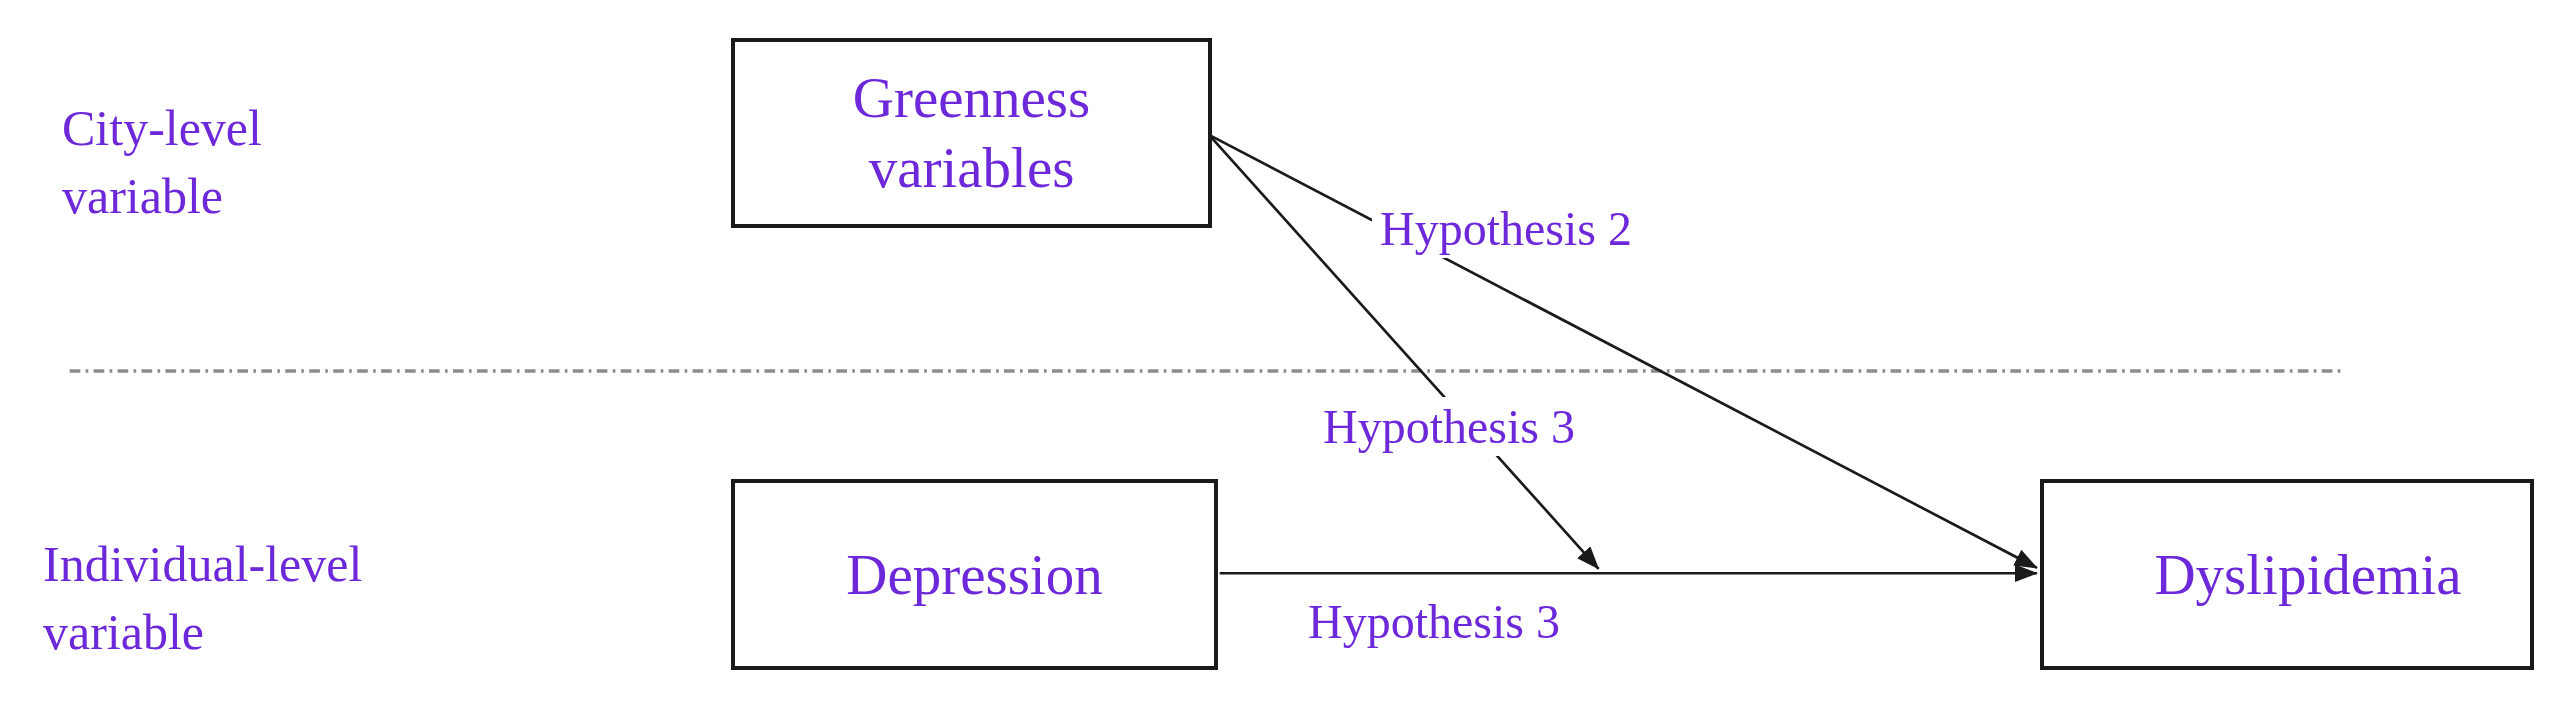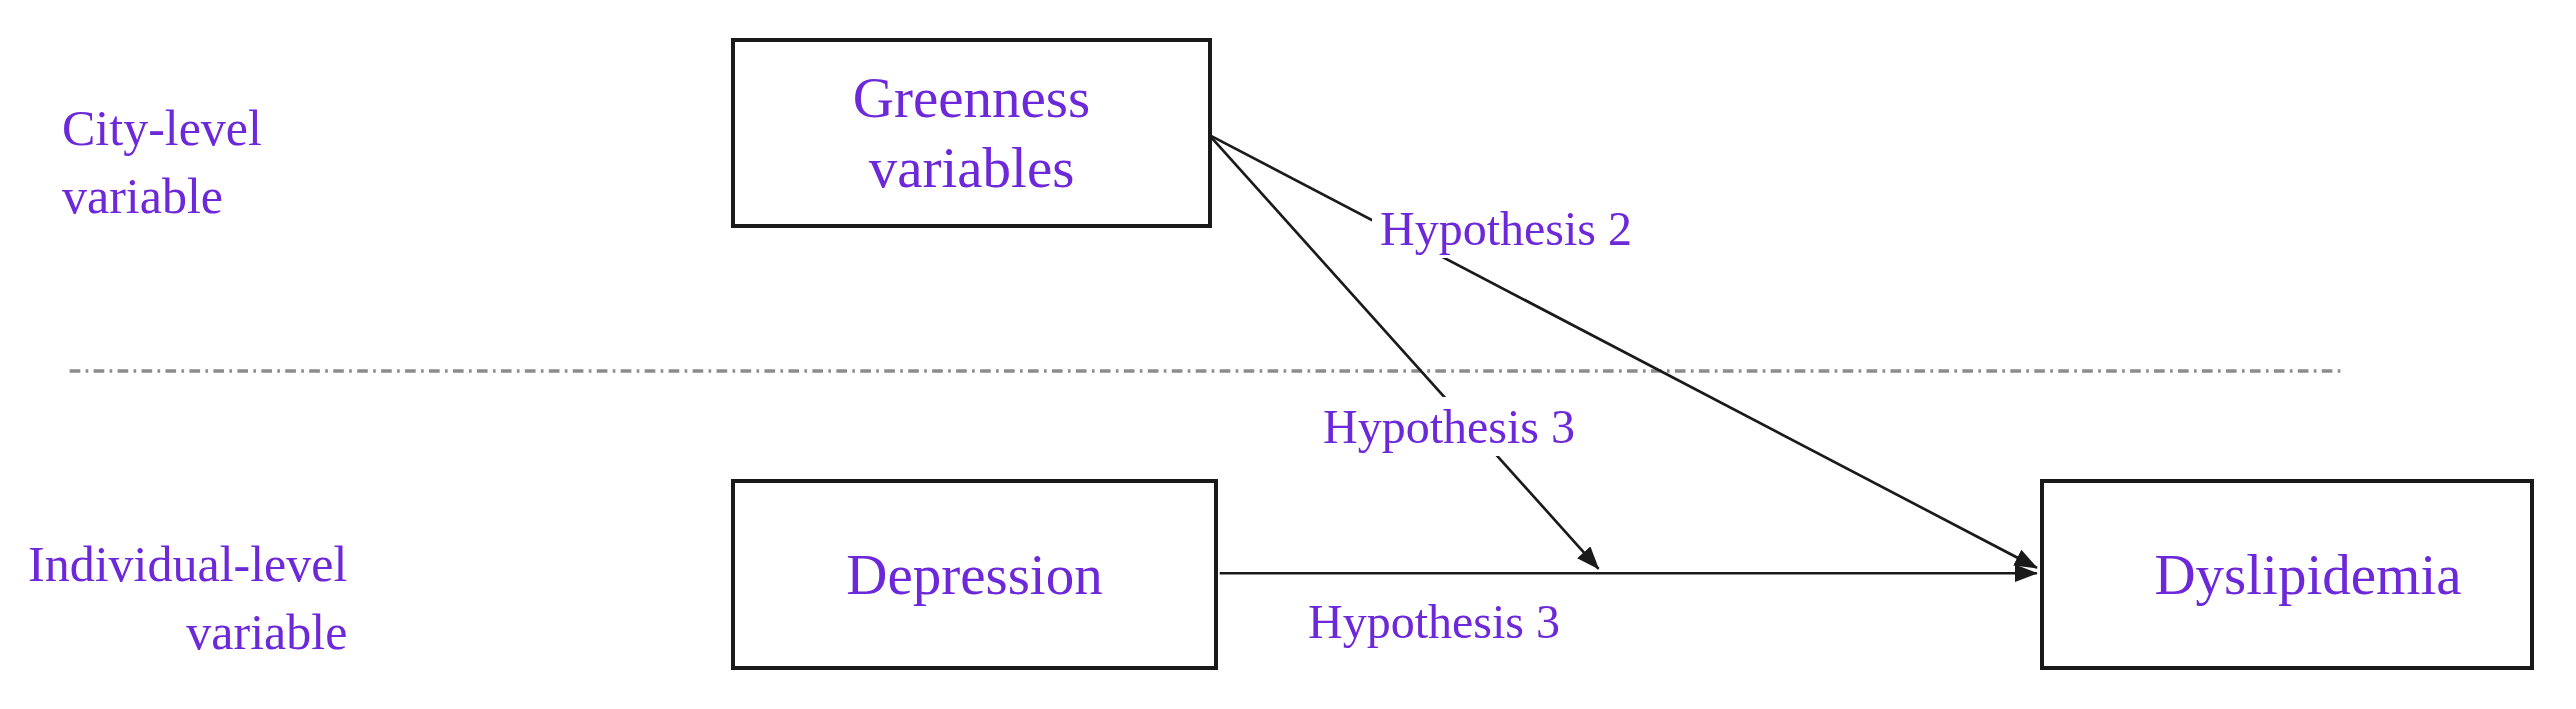--- a/index.html
+++ b/index.html
@@ -40,21 +40,21 @@
   .node-box.dyslipidemia{ left: 2040px; top: 479px; width: 494px; height: 191px; padding-left: 42px; }
 
   .side-label {
     position: absolute;
     font-size: 50px;
     line-height: 1.36;
     text-align: left;
     white-space: nowrap;
   }
   .side-label.city       { left: 62px; top: 94px; }
-  .side-label.individual { left: 28px; top: 530px; text-align: right; }
+  .side-label.individual { left: 43px; top: 530px; }
 
   .edge-label {
     position: absolute;
     font-size: 48px;
     line-height: 1.15;
     white-space: nowrap;
     background: #ffffff;
     padding: 1.8px 8px;
     text-align: center;
   }

